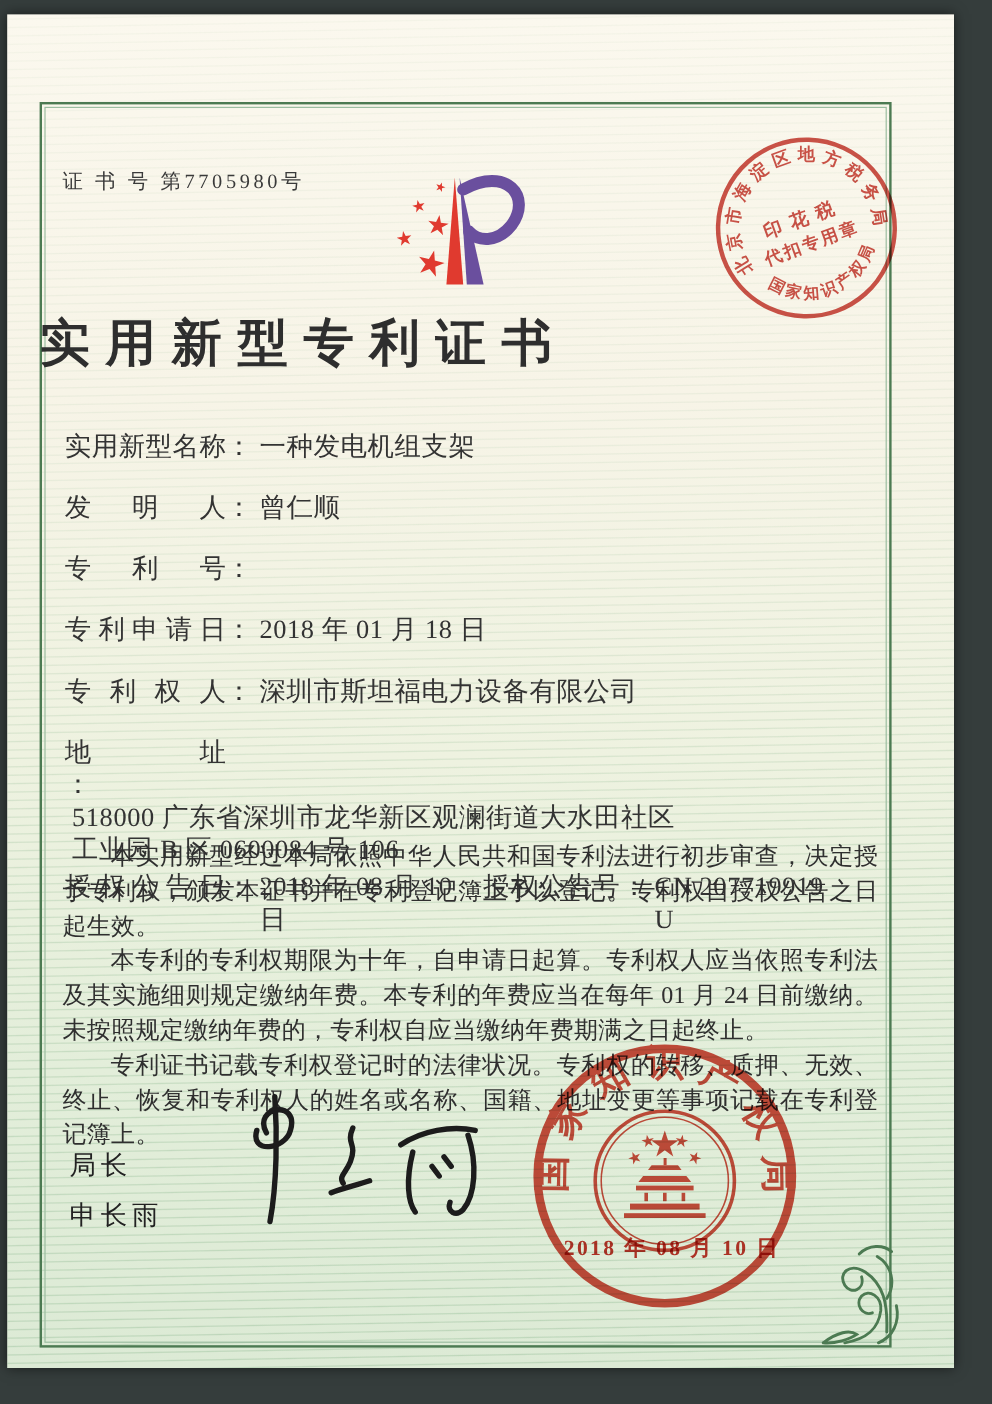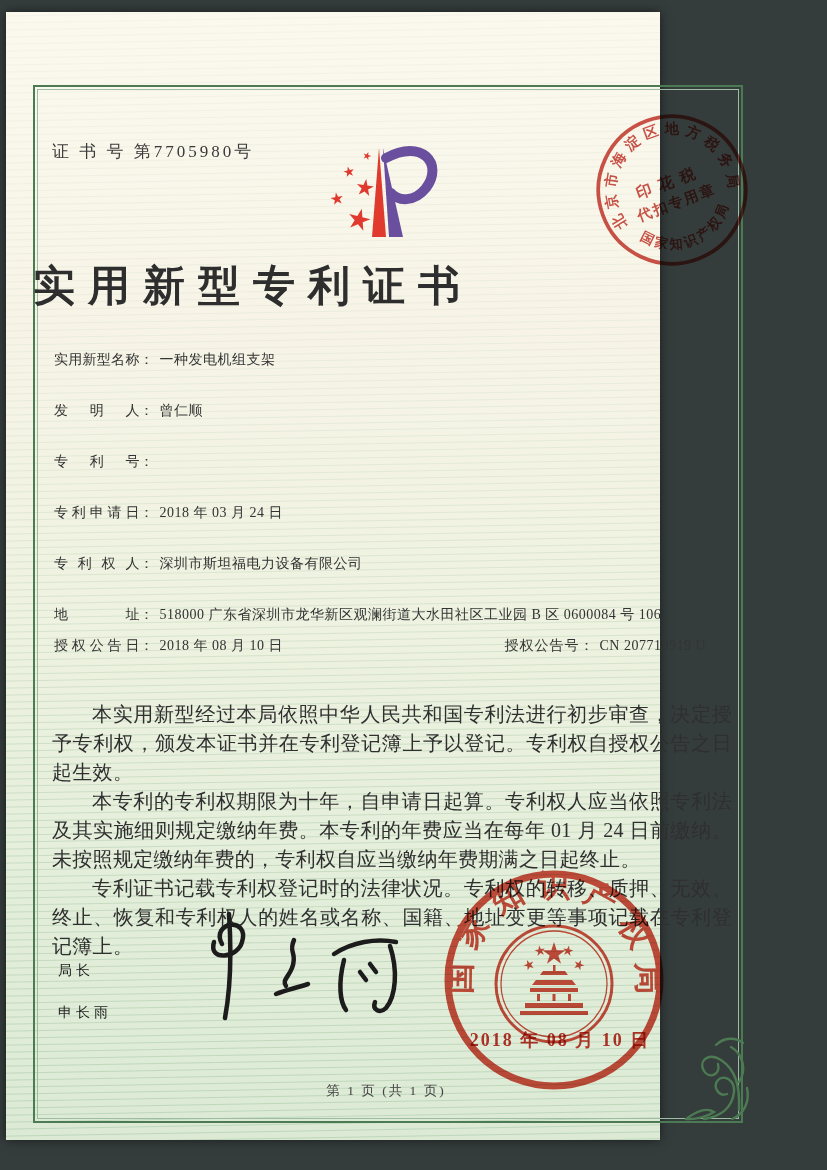--- a/index.html
+++ b/index.html
@@ -4,21 +4,21 @@
 <style>
   html,body{margin:0;padding:0;}
   body{
     width:827px;height:1170px;overflow:hidden;
     background:#353d3c;
     font-family:"Liberation Serif","DejaVu Serif",serif;
     position:relative;
   }
   .scan{position:absolute;left:0;top:0;width:827px;height:1170px;}
   .paper{
-    position:absolute;left:6px;top:12px;width:654px;height:1128px;
+    position:absolute;left:6px;top:12px;width:789px;height:1128px;
     background:
       linear-gradient(180deg,#fbf8ee 0%,#f7f4e7 28%,#eef2e0 55%,#e3eeda 78%,#dcead5 100%);
     box-shadow:0 0 10px rgba(0,0,0,.55);
   }
   .guilloche{
     position:absolute;inset:0;pointer-events:none;
     background:repeating-linear-gradient(179deg,
       rgba(110,165,118,0) 0px, rgba(110,165,118,0) 3px,
       rgba(110,165,118,.28) 4px, rgba(110,165,118,0) 5px, rgba(110,165,118,0) 7px);
     -webkit-mask:linear-gradient(180deg,rgba(0,0,0,.18) 0%,rgba(0,0,0,.35) 35%,rgba(0,0,0,.8) 65%,#000 100%);
@@ -38,41 +38,41 @@
   .logo{position:absolute;left:310px;top:124px;width:155px;height:126px;}
   .tax-stamp{
     position:absolute;left:586px;top:98px;width:160px;height:160px;
     mix-blend-mode:multiply;opacity:.85;
   }
   .title{
     position:absolute;left:27px;top:246px;width:706px;
     text-align:left;font-size:42px;font-weight:600;color:#2e2e2e;
     letter-spacing:13px;white-space:nowrap;
   }
-  .fields{position:absolute;left:48px;top:334px;width:652px;font-size:14px;color:#333;}
+  .fields{position:absolute;left:48px;top:346px;width:652px;font-size:22px;color:#333;}
   .frow{display:flex;align-items:flex-start;line-height:27px;margin-bottom:24px;}
-  .frow.addr{margin-bottom:4px;}
+  .frow.addr{margin-bottom:4px;flex-direction:column;}
   .lab{
     display:inline-block;width:6.1em;text-align:justify;text-align-last:justify;
     white-space:nowrap;flex:0 0 auto;
   }
   .colon{flex:0 0 auto;}
   .fval{margin-left:6px;letter-spacing:.5px;}
   .addr .fval{width:505px;}
   .two-col{display:flex;justify-content:space-between;width:652px;line-height:27px;}
   .two-col .item{display:flex;}
   .lab2{white-space:nowrap;letter-spacing:1px;text-align:center;}
   .paras{
     position:absolute;left:46px;top:688px;width:680px;
     font-size:20px;line-height:29px;color:#2f2f2f;text-align:justify;letter-spacing:.3px;
   }
   .paras p{margin:0;text-indent:2em;}
   .signer{
     position:absolute;left:52px;top:938px;
-    font-size:14px;letter-spacing:4px;line-height:42px;color:#222;
+    font-size:22px;letter-spacing:4px;line-height:42px;color:#222;
   }
   .sig-svg{position:absolute;left:178px;top:898px;width:235px;height:118px;}
   .office-seal{
     position:absolute;left:432px;top:852px;width:232px;height:232px;
     mix-blend-mode:multiply;opacity:.9;
   }
   .seal-date{
     position:absolute;left:436px;top:1016px;width:236px;text-align:center;
     font-size:18px;color:#c5362c;letter-spacing:2px;font-weight:600;white-space:nowrap;
     mix-blend-mode:multiply;
@@ -141,21 +141,21 @@
           <span class="colon">：</span>
         <span class="fval">曾仁顺</span>
       </div>
       <div class="frow">
         <span class="lab">专利号</span>
           <span class="colon">：</span>
       </div>
       <div class="frow">
         <span class="lab">专利申请日</span>
           <span class="colon">：</span>
-        <span class="fval">2018 年 03 月 24 日</span>
+        <span class="fval">2018 年 01 月 18 日</span>
       </div>
       <div class="frow">
         <span class="lab">专利权人</span>
           <span class="colon">：</span>
         <span class="fval">深圳市斯坦福电力设备有限公司</span>
       </div>
       <div class="frow addr">
         <span class="lab">地址</span>
           <span class="colon">：</span>
         <span class="fval">518000 广东省深圳市龙华新区观澜街道大水田社区工业园 B 区 0600084 号 106</span>
@@ -238,15 +238,14 @@
       <g fill="none" stroke="#4c7a52" stroke-width="2.4" stroke-linecap="round">
         <path d="M40,89 C52,80 62,78 68,82 C62,86 50,90 40,89"></path>
         <path d="M58,89 C76,86 86,78 88,62 C89,50 78,44 72,50 C66,57 73,67 81,64"></path>
         <path d="M93,80 C94,56 90,40 75,30 C62,22 52,31 58,41 C63,49 75,45 72,34"></path>
         <path d="M86,89 C98,84 104,72 101,58"></path>
         <path d="M93,52 C101,40 97,24 85,17"></path>
         <path d="M70,15 C78,7 90,7 97,13"></path>
       </g>
     </svg>
 
-    <div class="footer">第 1 页 (共 1 页)</div>
   </div>
 </div>
 
 </body></html>

